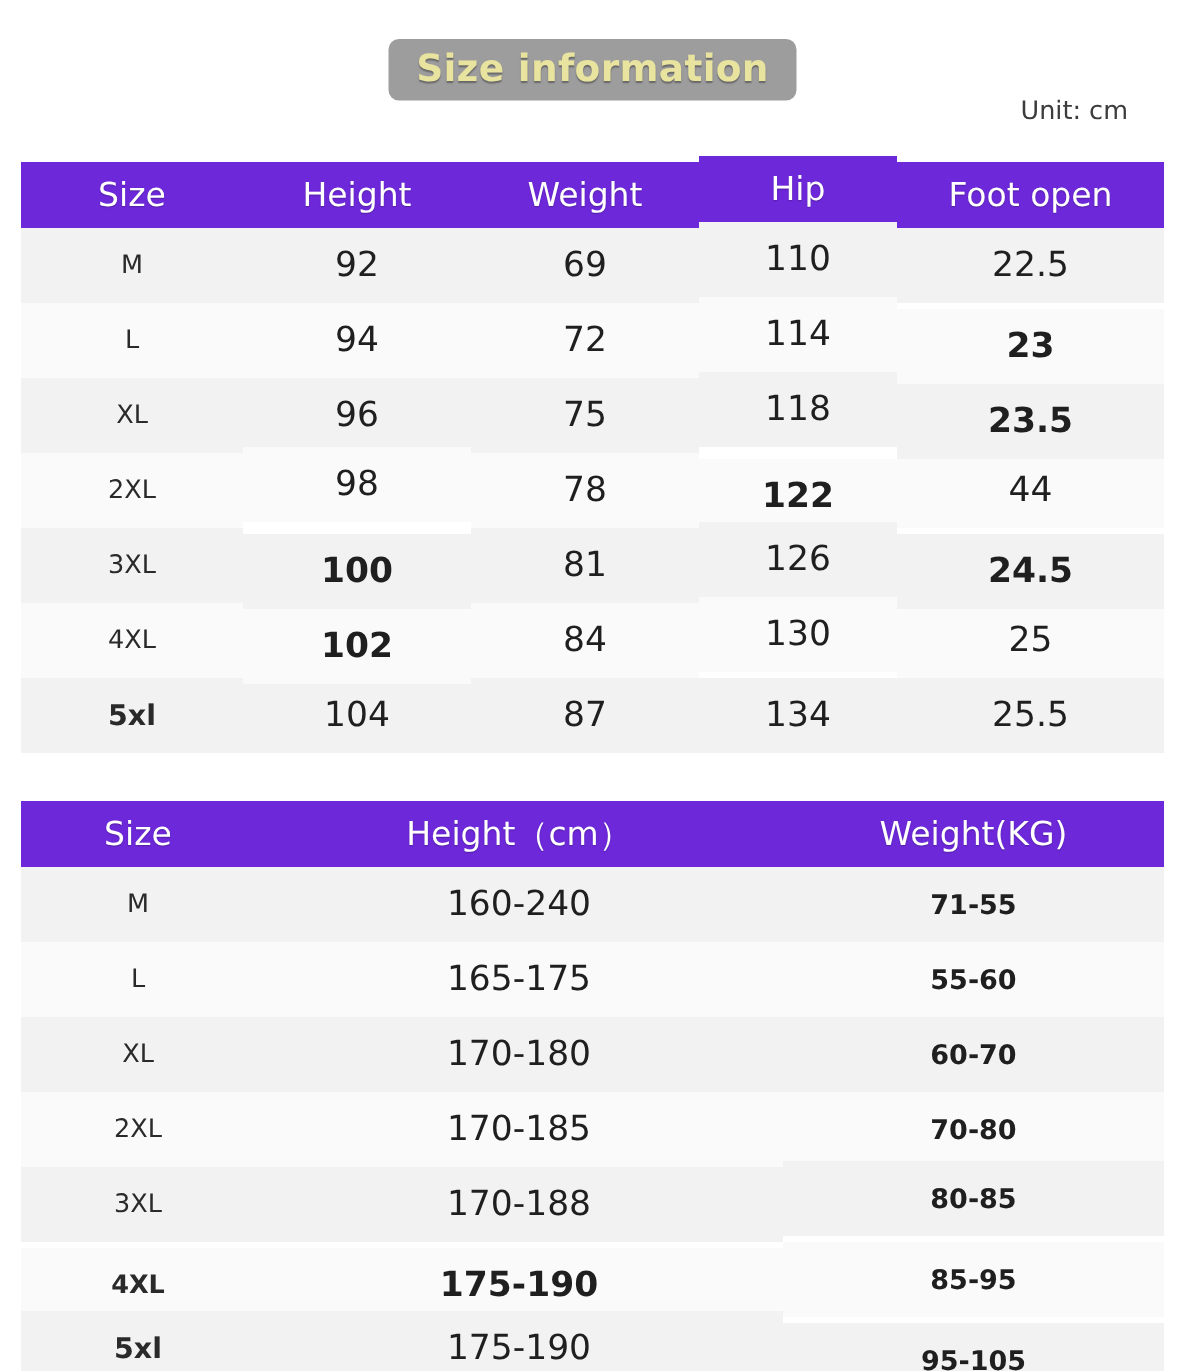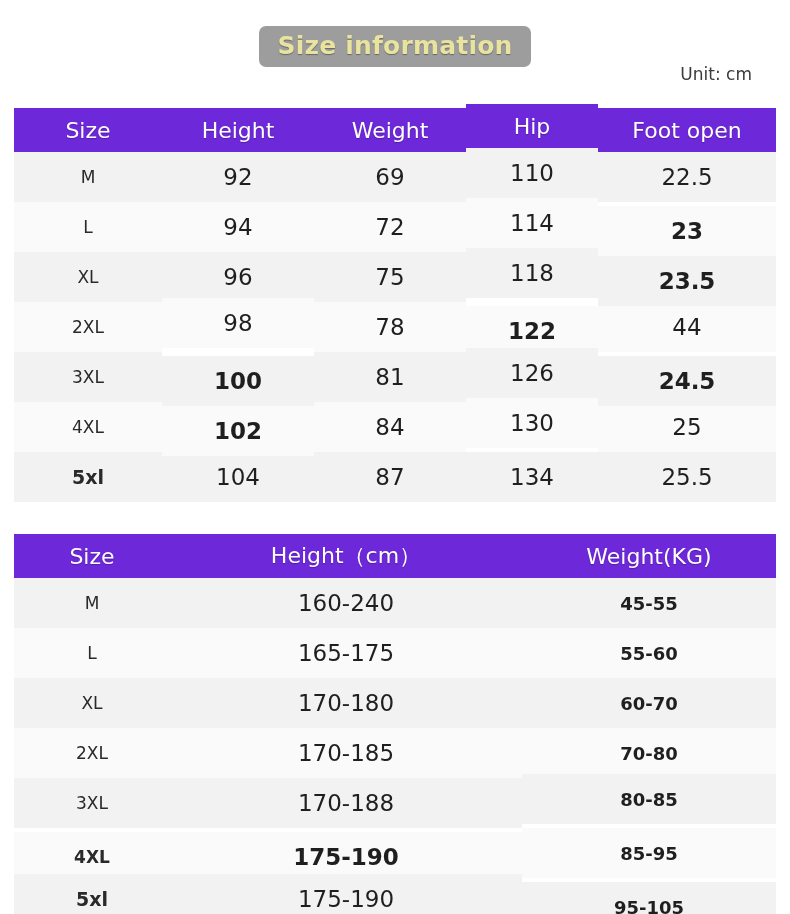--- a/index.html
+++ b/index.html
@@ -200,21 +200,21 @@
       <tr>
         <th>Size</th>
         <th>Height（cm）</th>
         <th>Weight(KG)</th>
       </tr>
     </thead>
     <tbody>
       <tr>
         <td class="size-col">M</td>
         <td>160-240</td>
-        <td class="weight-col">45-55</td>
+        <td class="weight-col">71-55</td>
       </tr>
       <tr class="alt">
         <td class="size-col">L</td>
         <td>165-175</td>
         <td class="weight-col">55-60</td>
       </tr>
       <tr>
         <td class="size-col">XL</td>
         <td>170-180</td>
         <td class="weight-col">60-70</td>

